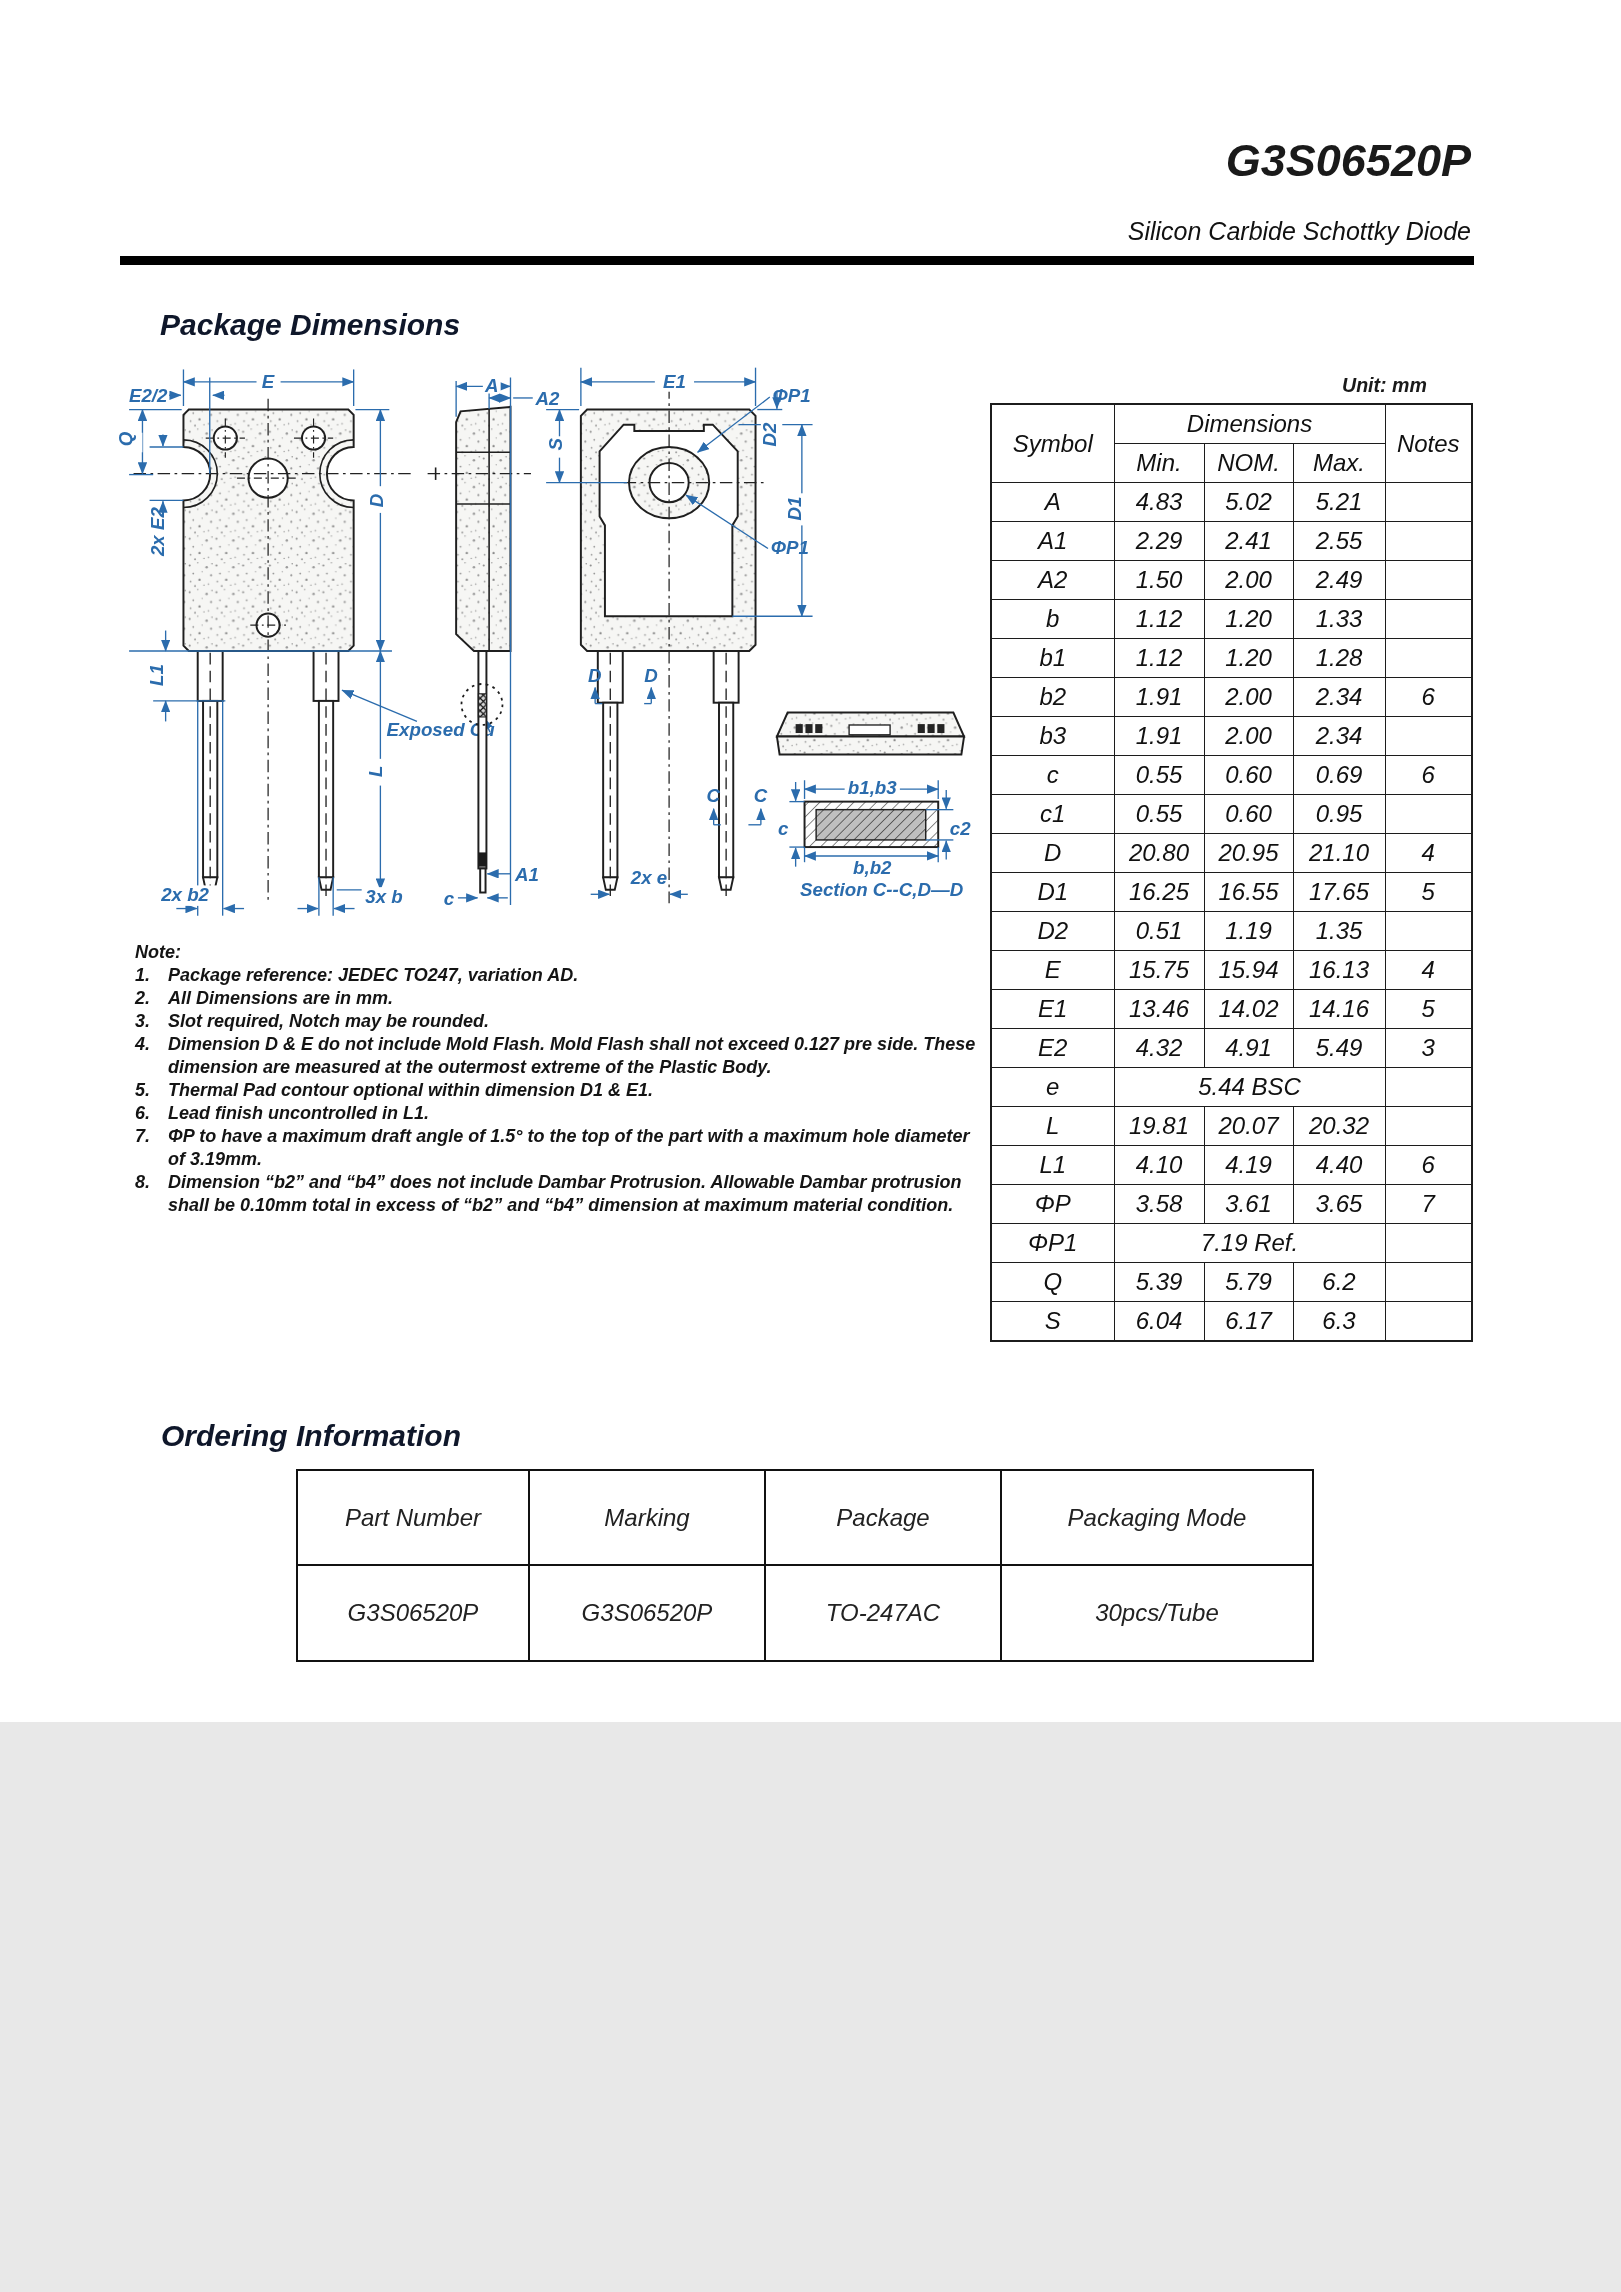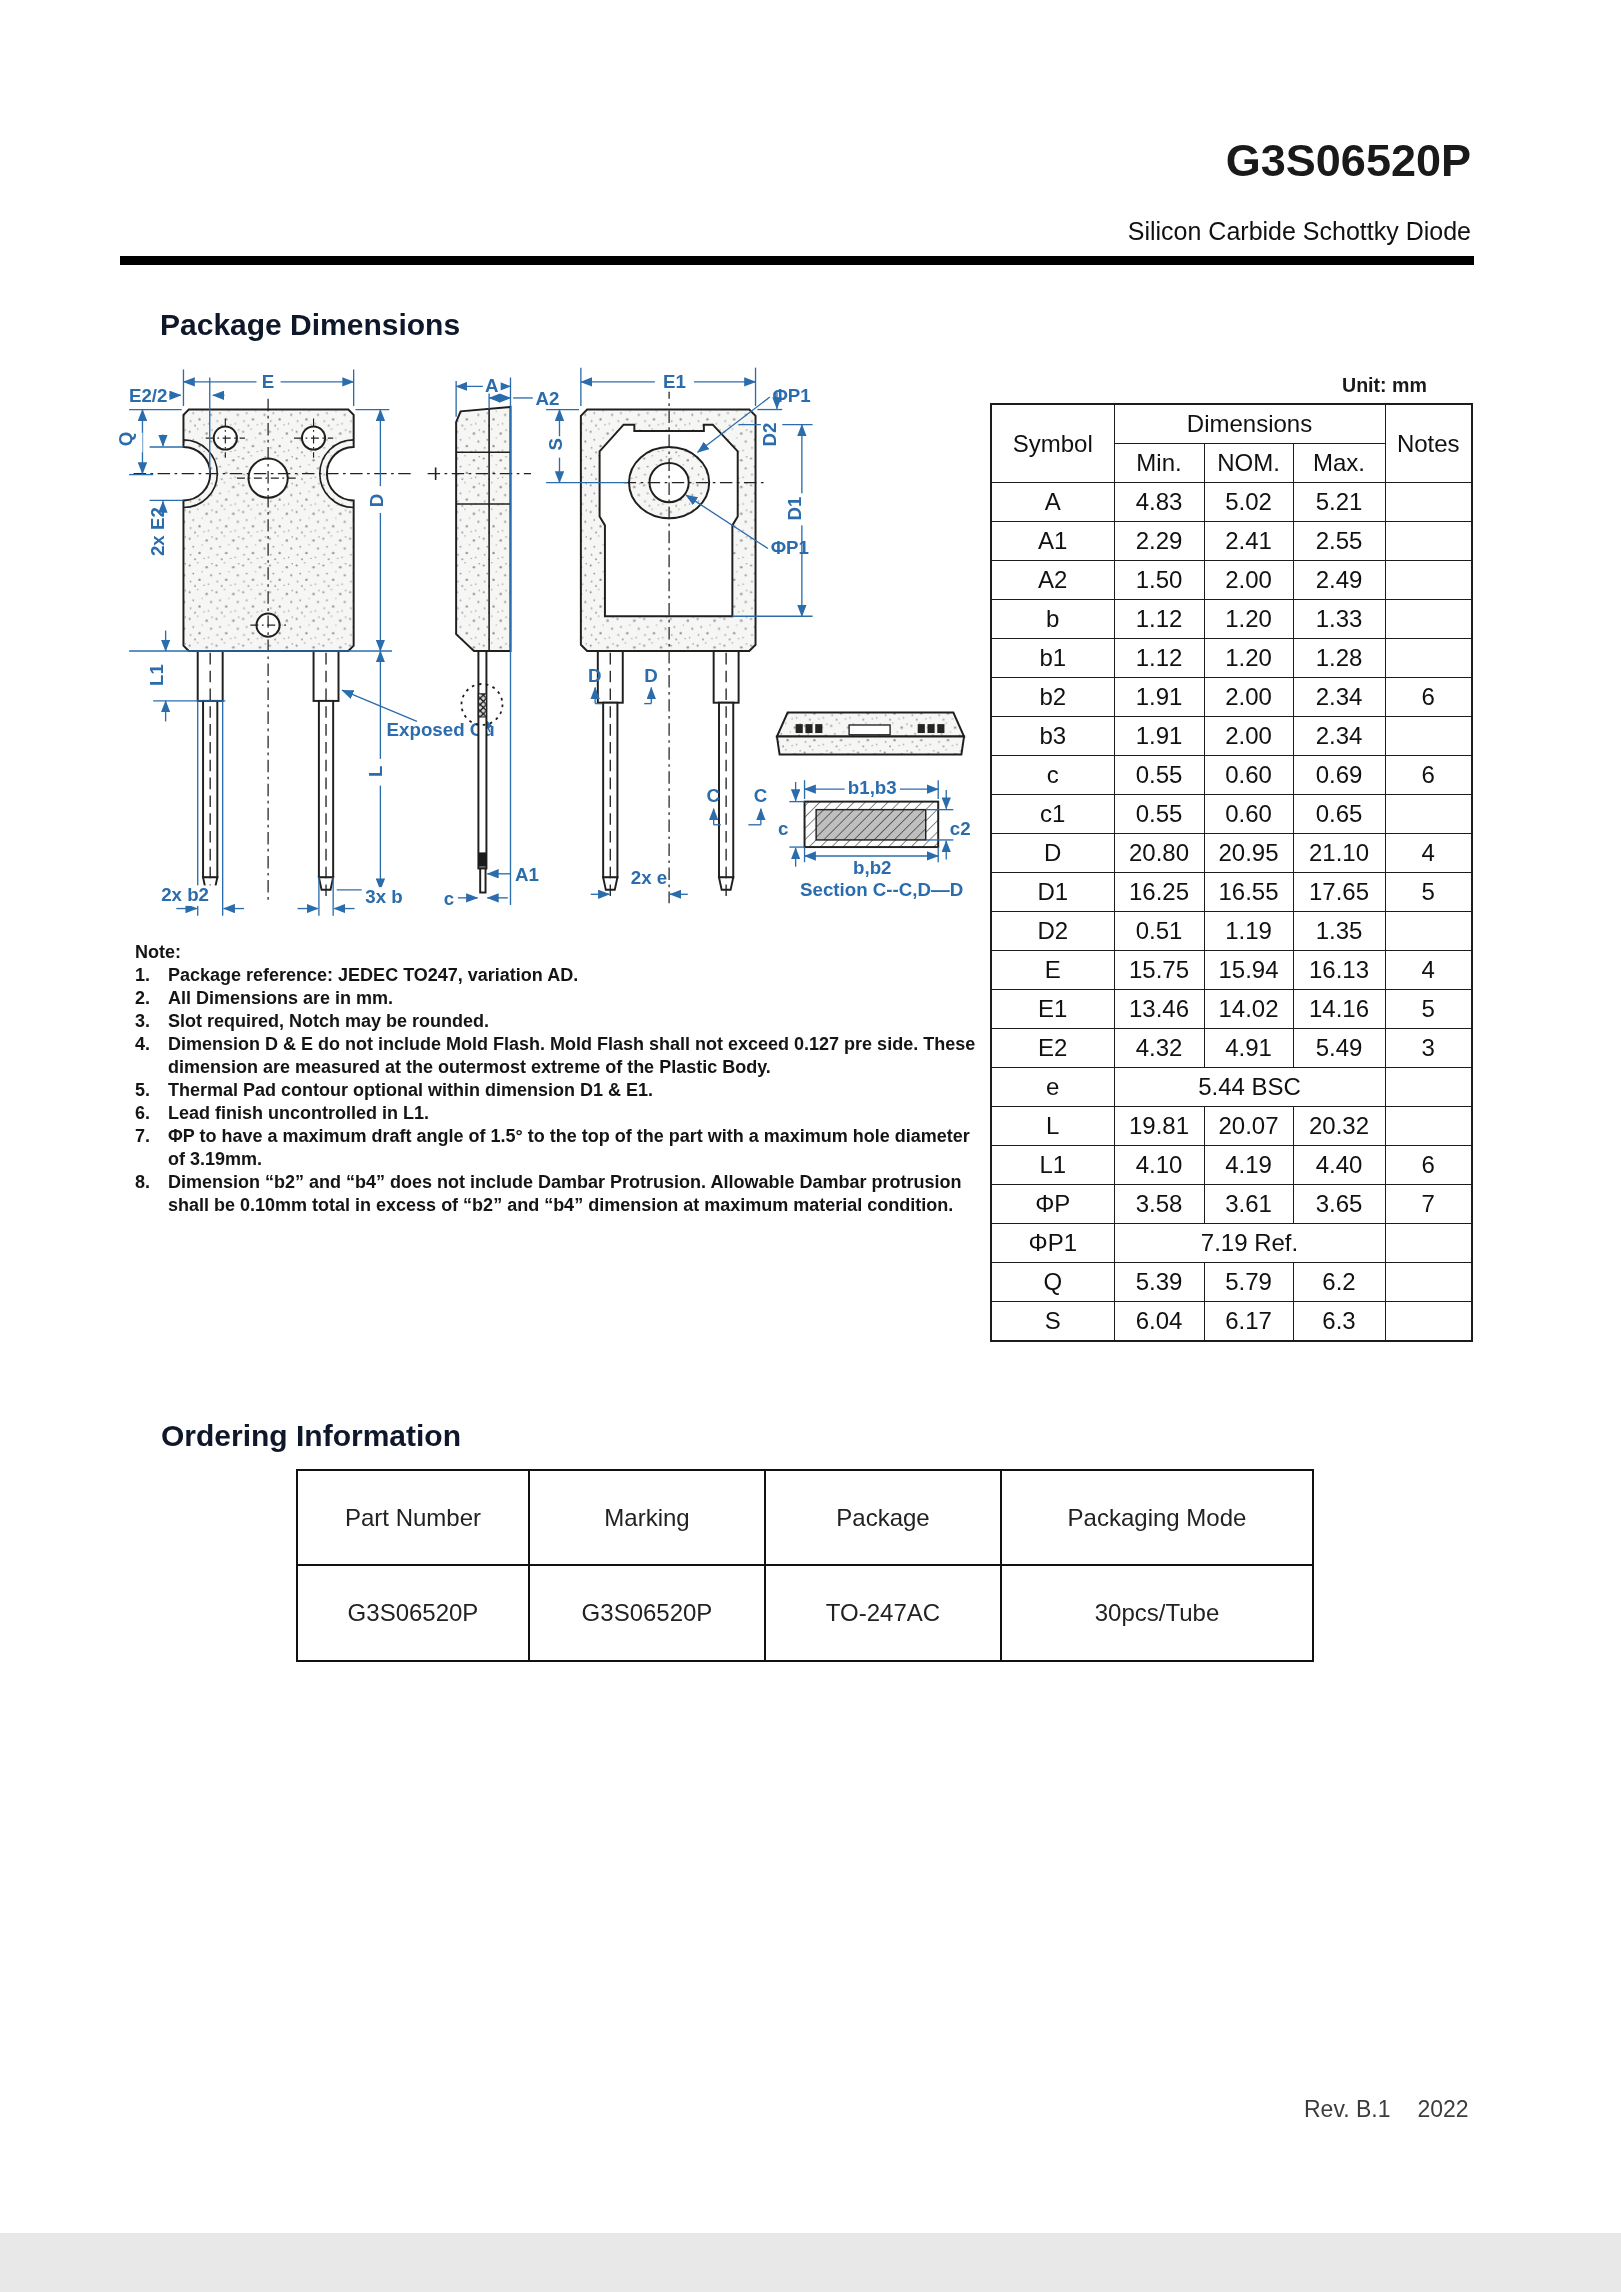--- a/index.html
+++ b/index.html
@@ -1,17 +1,17 @@
 <!DOCTYPE html>
 <html style="font-size:14.3px"><head>
 <meta charset="utf-8">
 <style>
   html,body{margin:0;padding:0;background:#e8e8e8;}
-  .page{position:relative;width:1622px;height:2233px;background:#ffffff;overflow:hidden;
-        font-family:"Liberation Sans",sans-serif;color:#1a1a1a;margin:0 auto;}
+  .page{position:relative;width:1622px;height:1722px;background:#ffffff;overflow:hidden;
+        font-family:"Liberation Sans",sans-serif;color:#1a1a1a;margin:0 auto;font-style:italic;}
   .title{position:absolute;top:135px;right:151px;font-size:45px;font-weight:bold;}
   .subtitle{position:absolute;top:217px;right:151px;font-size:25px;font-weight:normal;color:#111;}
   .rule{position:absolute;left:120px;top:256px;width:1354px;height:9px;background:#000;}
   .h-section{position:absolute;font-size:30px;font-weight:bold;color:#0f172a;}
   #h-pkg{left:160px;top:308px;}
   #h-ord{left:161px;top:1407px;margin-top:12px;}
   .unit{position:absolute;left:1294px;top:374px;font-size:19.6px;font-weight:bold;margin-left:48px;}
   
   table.dims{position:absolute;left:990px;top:403px;border-collapse:collapse;table-layout:fixed;
              font-size:24px;text-align:center;color:#111;}
@@ -375,21 +375,21 @@
           <td>c</td>
           <td>0.55</td>
           <td>0.60</td>
           <td>0.69</td>
           <td>6</td>
         </tr>
     <tr>
           <td>c1</td>
           <td>0.55</td>
           <td>0.60</td>
-          <td>0.65</td>
+          <td>0.95</td>
           <td></td>
         </tr>
     <tr>
           <td>D</td>
           <td>20.80</td>
           <td>20.95</td>
           <td>21.10</td>
           <td>4</td>
         </tr>
     <tr>

